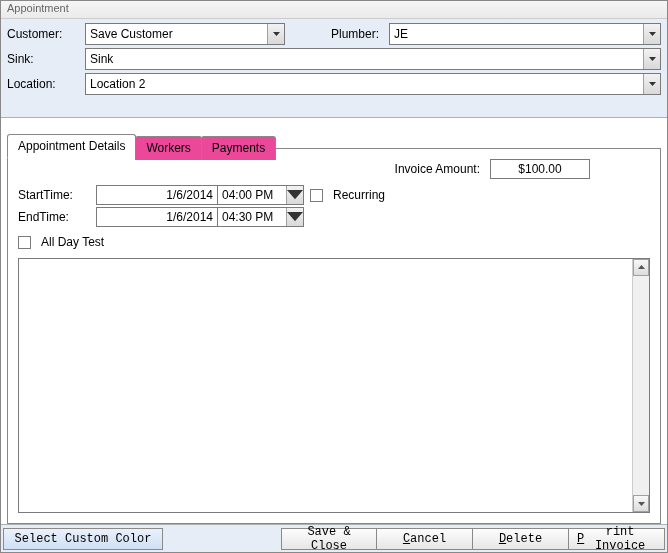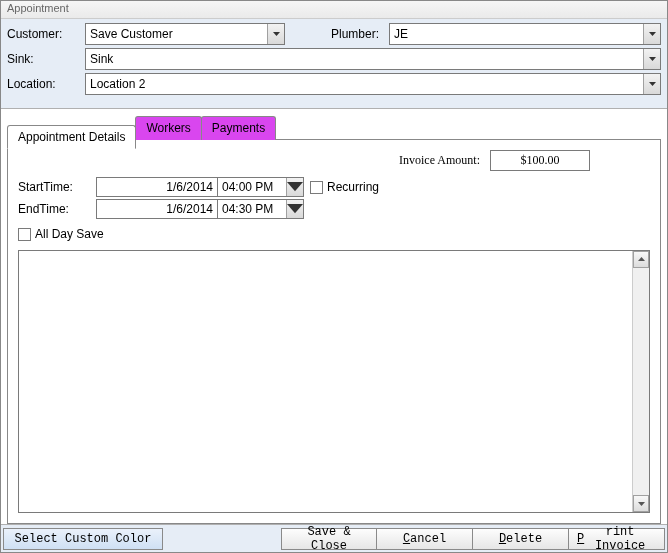--- a/index.html
+++ b/index.html
@@ -75,25 +75,25 @@
 }
 .tabstrip {
   display: flex;
   position: relative;
   z-index: 2;
 }
 .tab {
   border: 1px solid #888;
   border-bottom: none;
   padding: 4px 10px;
-  background: #d946ef;
+  background: #ec4899;
   font-size: 12px;
   cursor: pointer;
   position: relative;
-  top: 1px;
+  top: 12px;
   border-radius: 3px 3px 0 0;
 }
 .tab.active {
   background: #fff;
   border-bottom: 1px solid #fff;
   top: 10px;
 }
 .tab + .tab { margin-left: -1px; }
 .tabpanel {
   flex: 1;
@@ -104,21 +104,20 @@
   flex-direction: column;
   min-height: 0;
 }
 .invrow {
   display: flex;
   align-items: center;
   justify-content: flex-end;
   gap: 10px;
   margin-bottom: 6px;
   padding-right: 60px;
-  font-family: Liberation Serif, serif;
 }
 .invval {
   border: 1px solid #7a7a7a;
   padding: 2px 16px;
   width: 100px;
   text-align: center;
   background: #fff;
 }
 .timerow {
   display: flex;
@@ -149,21 +148,21 @@
   position: absolute;
   right: 0; top: 0;
   width: 17px; height: 100%;
   background: linear-gradient(#f2f2f2,#d9d9d9);
   border-left: 1px solid #a0a0a0;
   display: flex; align-items: center; justify-content: center;
 }
 .chk {
   display: inline-flex;
   align-items: center;
-  gap: 4px;
+  gap: 10px;
   margin-left: 6px;
 }
 .chkbox {
   width: 13px; height: 13px;
   border: 1px solid #7a7a7a;
   background: #fff;
 }
 .alldayrow { margin-top: 6px; margin-bottom: 6px; }
 .notes {
   flex: 1;
@@ -250,21 +249,21 @@
       <div class="hlbl">Sink:</div>
       <div class="combo wide-combo">
         <span>Sink</span>
         <span class="arrow">
             <svg viewBox="0 0 7 4">
               <path d="M0 0 L3.5 4 L7 0 Z" fill="#333"></path>
             </svg>
           </span>
       </div>
     </div>
-    <div class="hrow" style="margin-bottom:7px">
+    <div class="hrow" style="margin-bottom:16px">
       <div class="hlbl">Location:</div>
       <div class="combo wide-combo">
         <span>Location 2</span>
         <span class="arrow">
             <svg viewBox="0 0 7 4">
               <path d="M0 0 L3.5 4 L7 0 Z" fill="#333"></path>
             </svg>
           </span>
       </div>
     </div>
@@ -305,21 +304,21 @@
           <span class="arrow">
               <svg viewBox="0 0 7 4">
                 <path d="M0 0 L3.5 4 L7 0 Z" fill="#333"></path>
               </svg>
             </span>
         </div>
       </div>
       <div class="alldayrow">
         <label class="chk" style="margin-left:0">
           <span class="chkbox"></span>
-          <span>All Day Save</span>
+          <span>All Day Test</span>
         </label>
       </div>
       <div class="notes">
         <span></span>
         <div class="scrollbar">
           <div class="scrollbtn">
               <svg width="7" height="4" viewBox="0 0 7 4">
                 <path d="M0 4 L3.5 0 L7 4 Z" fill="#555"></path>
               </svg>
             </div>

